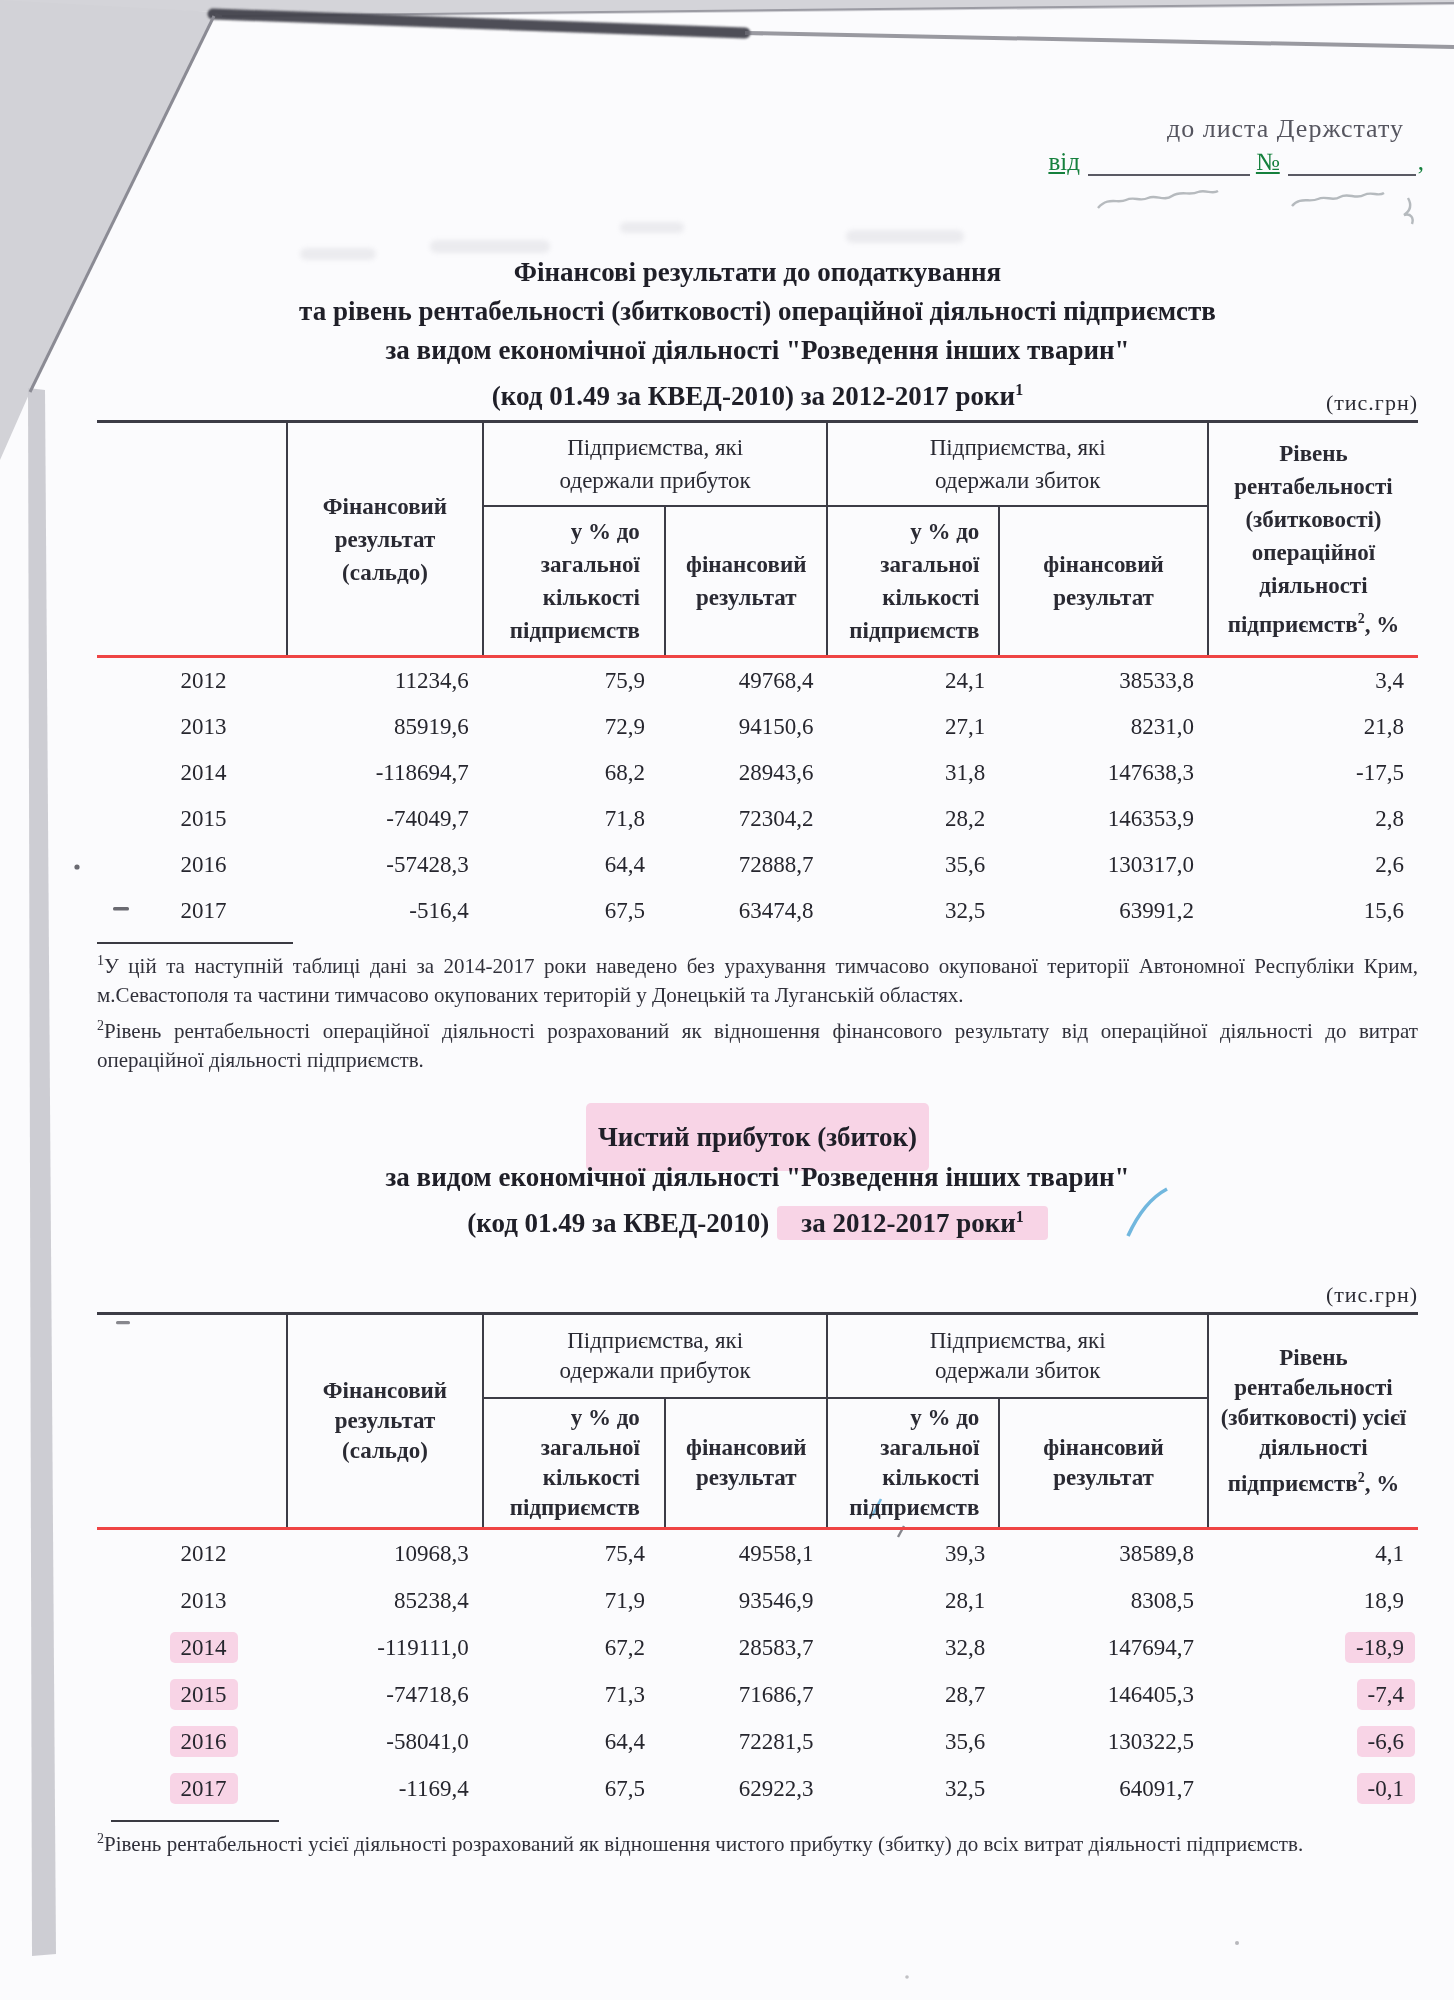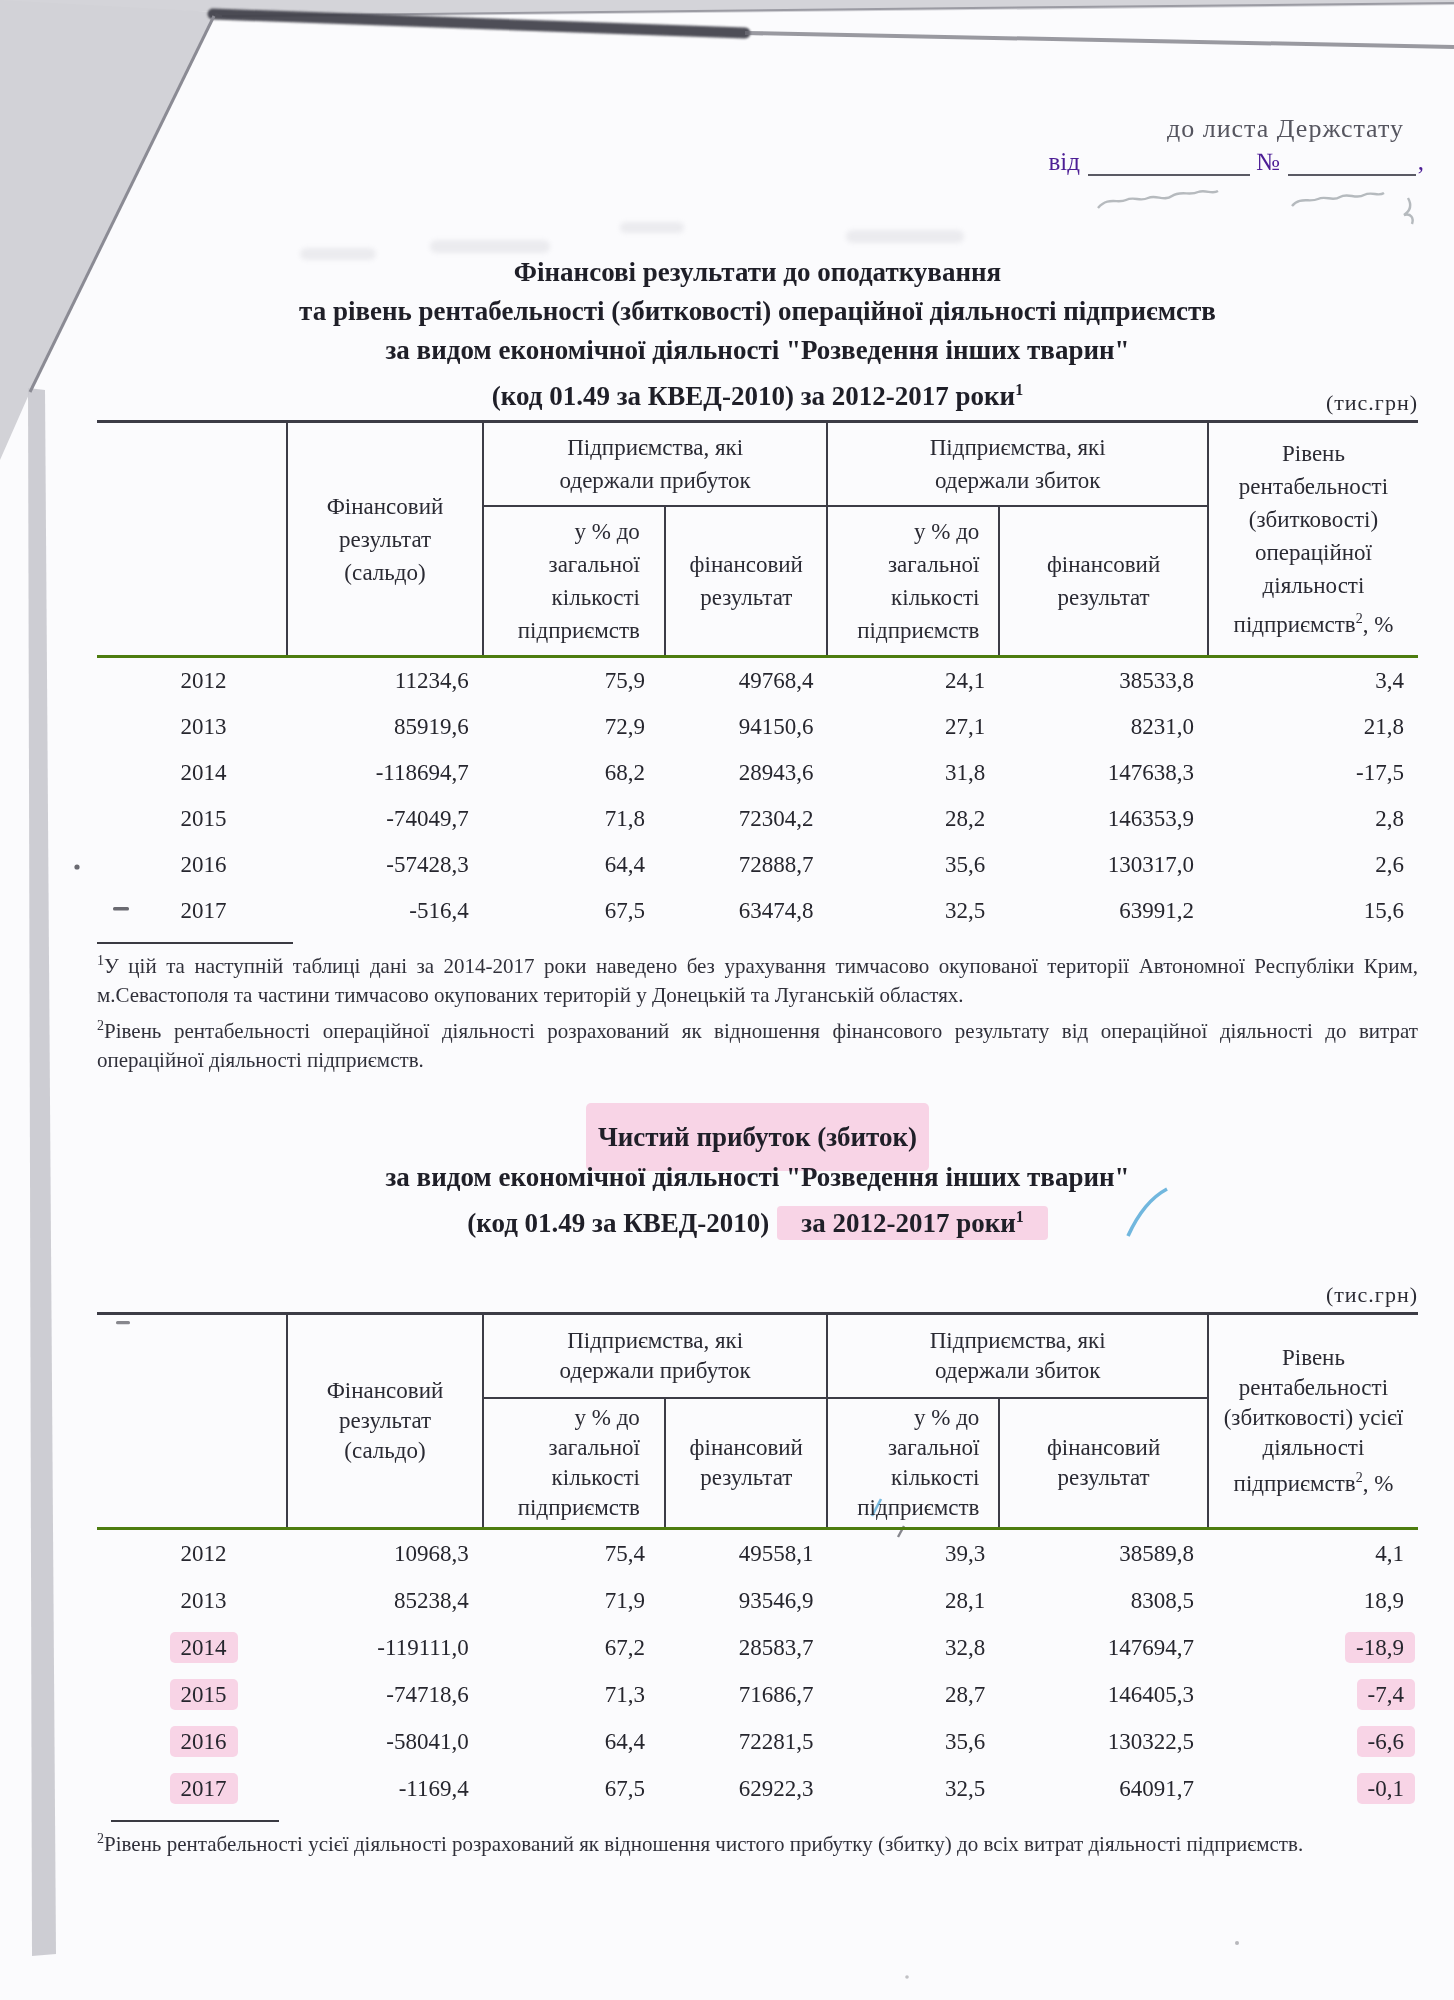--- a/index.html
+++ b/index.html
@@ -9,21 +9,21 @@
     font-family:"Liberation Serif","DejaVu Serif",serif;
     color:#23232b;
   }
   .abs{position:absolute;}
   
   #artifacts{left:0;top:0;width:1454px;height:2000px;z-index:1;pointer-events:none;}
   
   #letterhead{top:110px;right:30px;width:480px;z-index:3;text-align:right;color:#50505a;}
   .lh-appendix{font-size:25px;letter-spacing:2px;opacity:.28;filter:blur(.7px);padding-right:22px;}
   .lh-to{font-size:26px;letter-spacing:1px;margin-top:4px;padding-right:20px;color:#55555f;}
-  .lh-from{font-size:25px;margin-top:4px;color:#4c1d95;white-space:nowrap;}
+  .lh-from{font-size:25px;margin-top:4px;color:#15803d;white-space:nowrap;text-decoration:underline;}
   .hand-line{display:inline-block;border-bottom:2px solid #5a5a64;height:22px;vertical-align:bottom;}
   .hl1{width:162px;margin:0 6px 0 8px;}
   .hl2{width:128px;margin:0 2px 0 8px;}
   
   .title-block{left:97px;width:1321px;text-align:center;z-index:3;
     font-weight:bold;font-size:27px;line-height:39px;color:#1f1f28;}
   #title1{top:253px;}
   #title2{top:1118px;line-height:39.5px;}
   .title-block sup{font-size:16px;font-weight:bold;}
   .hl-pink{background:#f8d4e6;border-radius:5px;padding:19px 12px;}
@@ -39,21 +39,21 @@
   .hwrap{display:inline-block;}
   .w-saldo{max-width:135px;}
   .w-group{max-width:235px;}
   .w-pct{max-width:132px;text-align:right;}
   .w-fin{max-width:132px;}
   .w-level{max-width:205px;}
   .datatable sup{font-size:14px;}
   
   .datatable{border-top:3px solid #3c3c46;}
   th.bb2{border-bottom:2px solid #3c3c46;}
-  th.bb3{border-bottom:3px solid #4d7c0f;}
+  th.bb3{border-bottom:3px solid #ef4444;font-weight:bold;}
   th.br2{border-right:2px solid #3c3c46;}
   
   #table1 tr.grow th{height:74px;}
   #table1 tr.srow th{height:140px;}
   #table2 tr.grow th{height:74px;}
   #table2 tr.srow th{height:108px;}
   
   .datatable td{height:44px;vertical-align:middle;}
   #table2 td{height:45px;}
   td.ycell{text-align:center;padding-left:24px;}

